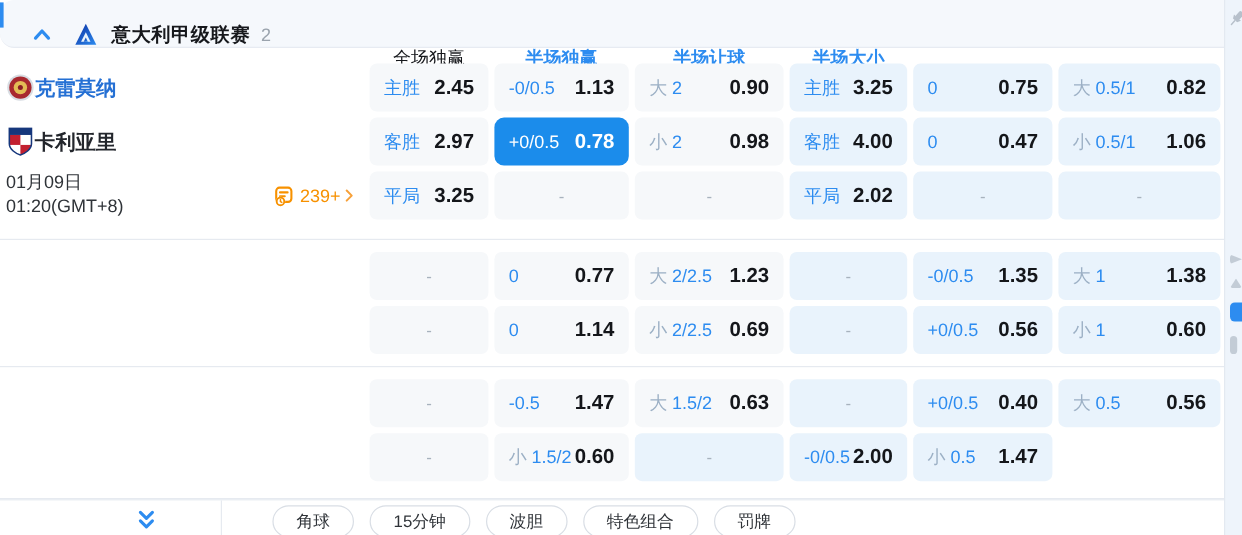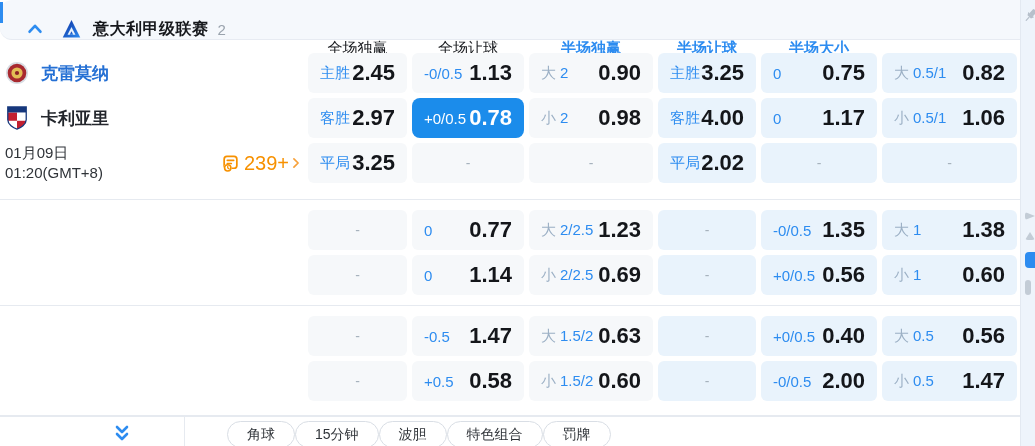--- a/index.html
+++ b/index.html
@@ -29,50 +29,50 @@
   .block1 { padding: 8px 0 16px 0; }
   .block2 { padding: 10px 0 10px 0; }
   .block3 { padding: 10px 0 14px 0; }
   .grow { height: 40px; margin-bottom: 5px; border-radius: 12px; }
   .block1 .grow:last-child, .block2 .grow:last-child, .block3 .grow:last-child { margin-bottom: 0; }
   .divider { height: 1px; background: #e6eaf0; }
 
   
   .linfo { display: flex; align-items: center; height: 40px; padding-left: 5px; cursor: pointer; }
   .crest { width: 24px; height: 24px; flex: 0 0 auto; }
-  .tname { font-size: 17px; font-weight: 700; margin-left: 12px; }
+  .tname { font-size: 17px; font-weight: 700; margin-left: 0; }
   .tname.home { color: #2570d4; }
   .tname.away { color: #23262c; }
   .dtwrap { width: 190px; text-align: left; font-size: 15px; color: #2f3338; line-height: 20px; }
   .mmore { display: flex; align-items: center; margin-left: 32px; cursor: pointer; }
-  .mmore .cnt { color: #f79100; font-size: 20px; margin-left: 4px; }
+  .mmore .cnt { color: #f79100; font-size: 15px; margin-left: 4px; }
   .mmore svg { display: block; }
 
   
   .cell {
     height: 40px; border-radius: 6px; background: #f6f8fa;
     display: flex; align-items: center; justify-content: space-between;
     padding: 0 12px; cursor: pointer;
   }
   .cell.half { background: #e9f3fc; }
   .cell.dash { justify-content: center; cursor: default; }
   .dmark { color: #a7b2bd; font-size: 14px; }
   .lab { font-size: 15px; display: flex; align-items: baseline; }
   .lab i { font-style: normal; }
   .lab .lg { color: #9cb0c5; margin-right: 4px; }
   .lab .lb { color: #2d8cf0; }
-  .val { font-size: 22px; font-weight: 700; color: #14161a; }
+  .val { font-size: 17px; font-weight: 700; color: #14161a; }
   .cell.hl { background: #1b8ceb; border-radius: 8px; }
   .cell.hl .lab .lb, .cell.hl .lab .lg, .cell.hl .val { color: #fff; }
 
   
   .footer { height: 35px; border-top: 1px solid #e6eaf0; display: flex; align-items: center; }
   .dchev { margin-left: 112px; width: 20px; height: 20px; cursor: pointer; }
   .vdiv { width: 1px; height: 34px; background: #e6eaf0; margin-left: 52px; }
-  .fbtns { display: flex; align-items: flex-start; margin-left: 42px; }
+  .fbtns { display: flex; align-items: flex-start; gap: 13px; margin-left: 42px; }
   .pill {
     border: 1px solid #d9dee5; background: #fff; border-radius: 15px;
     height: 27px; padding: 0 19px; font-size: 14px; color: #2f3338;
     font-family: inherit; cursor: pointer; line-height: 25px; white-space: nowrap;
   }
 
   
   .rstrip { position: absolute; top: 0; right: 0; width: 15px; height: 446px; background: #eef4fb; border-left: 1px solid #e3e9f1; }
   .pin { position: absolute; top: 7px; left: 1px; }
   .frag { position: absolute; left: 4px; border-radius: 3px; }
@@ -101,21 +101,20 @@
           </defs>
         <path d="M12 1 L22 21 H2 Z" fill="url(#lg1)"></path>
         <path d="M12 9 L16.5 18 H7.5 Z" fill="#e9f3fc"></path>
         <path d="M12 14 L14 18 H10 Z" fill="url(#lg1)"></path>
       </svg>
       <span class="ltitle">意大利甲级联赛</span>
       <span class="lcount">2</span>
     </div>
 
   <div class="hcol">全场独赢</div>
-      <div class="hcol">全场让球</div>
       <div class="hcol halftxt">半场独赢</div>
       <div class="hcol halftxt">半场让球</div>
       <div class="hcol halftxt">半场大小</div>
     </div>
 
   <div class="block1">
     <div class="grow">
       <div class="linfo">
         <svg class="crest" viewBox="0 0 24 24">
           <circle cx="12" cy="12" r="11" fill="#d8dde3"></circle>
@@ -204,21 +203,21 @@
         <div class="cell half">
           <span class="lab">
             <i class="lb">客胜</i>
           </span>
           <span class="val">4.00</span>
         </div>
         <div class="cell half">
           <span class="lab">
             <i class="lb">0</i>
           </span>
-          <span class="val">1.17</span>
+          <span class="val">0.47</span>
         </div>
         <div class="cell half">
           <span class="lab">
             <i class="lg">小</i>
             <i class="lb">0.5/1</i>
           </span>
           <span class="val">1.06</span>
         </div>
       </div>
     <div class="grow">
@@ -378,26 +377,20 @@
             <i class="lg">大</i>
             <i class="lb">0.5</i>
           </span>
           <span class="val">0.56</span>
         </div>
       </div>
     <div class="grow">
         <div class="linfo"></div>
         <div class="cell dash">
           <span class="dmark">-</span>
-        </div>
-        <div class="cell">
-          <span class="lab">
-            <i class="lb">+0.5</i>
-          </span>
-          <span class="val">0.58</span>
         </div>
         <div class="cell">
           <span class="lab">
             <i class="lg">小</i>
             <i class="lb">1.5/2</i>
           </span>
           <span class="val">0.60</span>
         </div>
         <div class="cell half dash">
           <span class="dmark">-</span>

